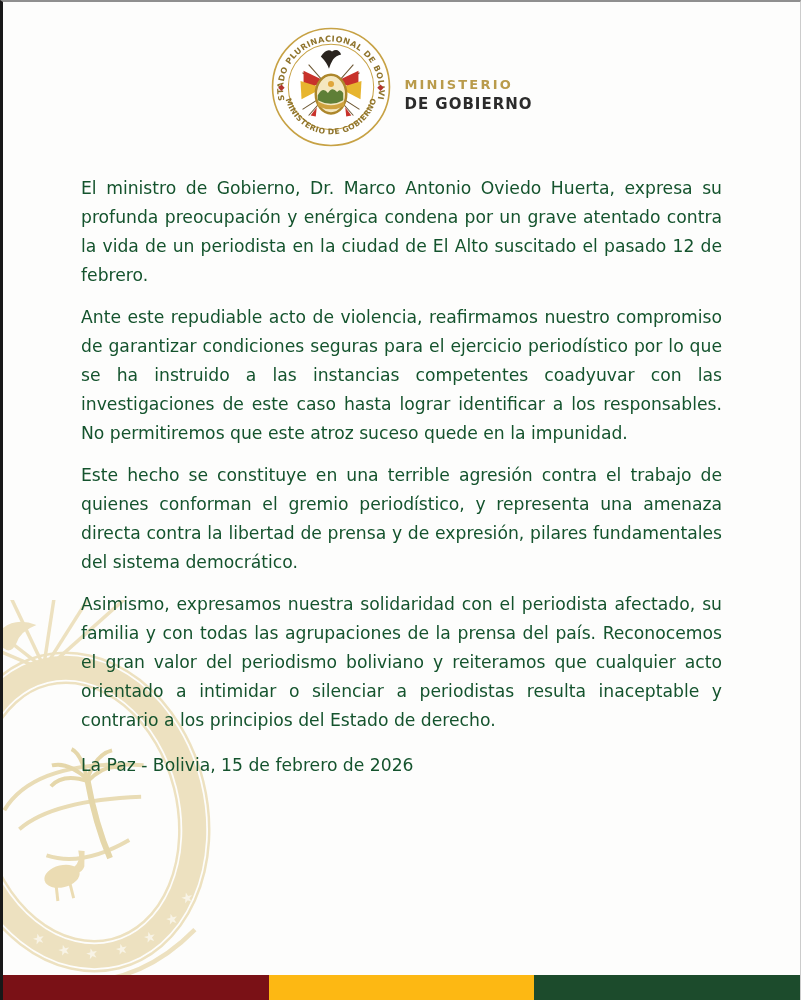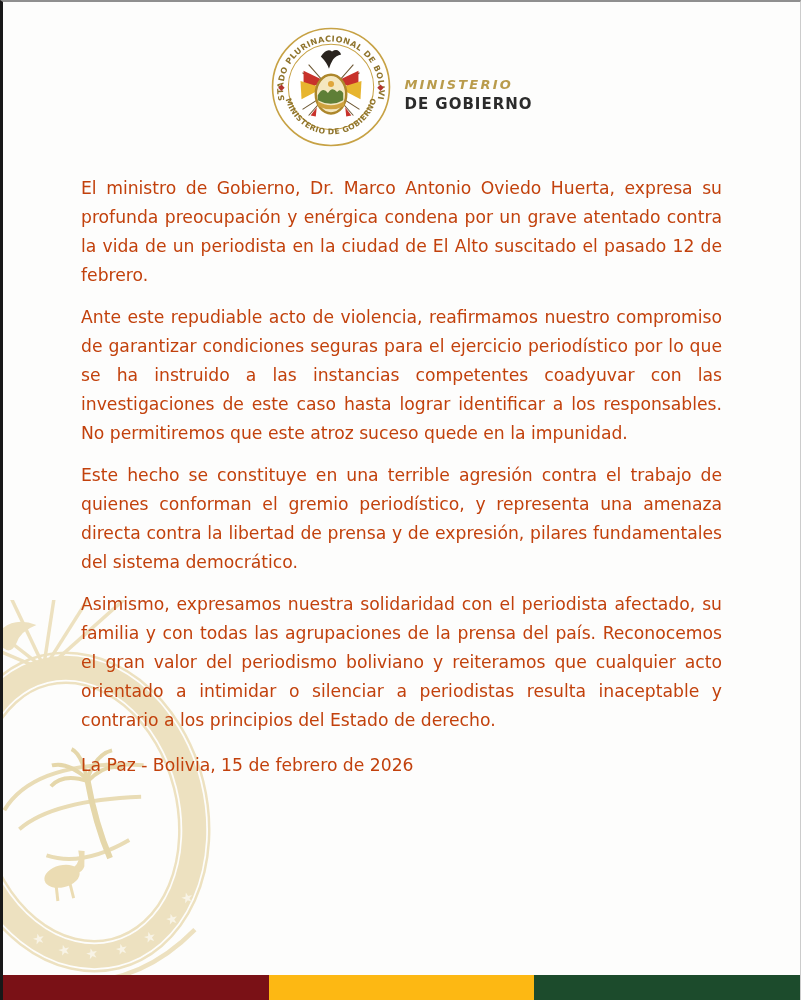--- a/index.html
+++ b/index.html
@@ -26,37 +26,36 @@
 
   .header {
     display:flex; justify-content:center; align-items:center;
     gap:12px; padding-top:24px;
   }
   .seal { width:122px; height:122px; }
   .wordmark { margin-top:16px; }
   .wordmark-line1 {
     color:#B99B4B; font-size:13px; font-weight:600;
     letter-spacing:2.2px;
-    font-style:italic;
   }
   .wordmark-line2 {
     color:#2b2b2b; font-size:15px; font-weight:800;
     letter-spacing:1px; margin-top:3px;
   }
 
   .title {
     text-align:center;
     color:#D0A33B;
     font-size:43px; font-weight:800; letter-spacing:1.5px;
     margin-top:20px;
   }
 
   .body-text { margin:26px 78px 0 78px; }
   .body-text p {
-    font-size:17.2px; line-height:29px; color:#c2410c;
+    font-size:17.2px; line-height:29px; color:#14532d;
     text-align:justify; margin-bottom:13px;
   }
   .body-text p.closing { text-align:left; }
   .dateline {
     text-align:right;
     margin-top:16px;
     font-size:17.8px; color:#3c3c3c;
   }
 
   .hashtag {

